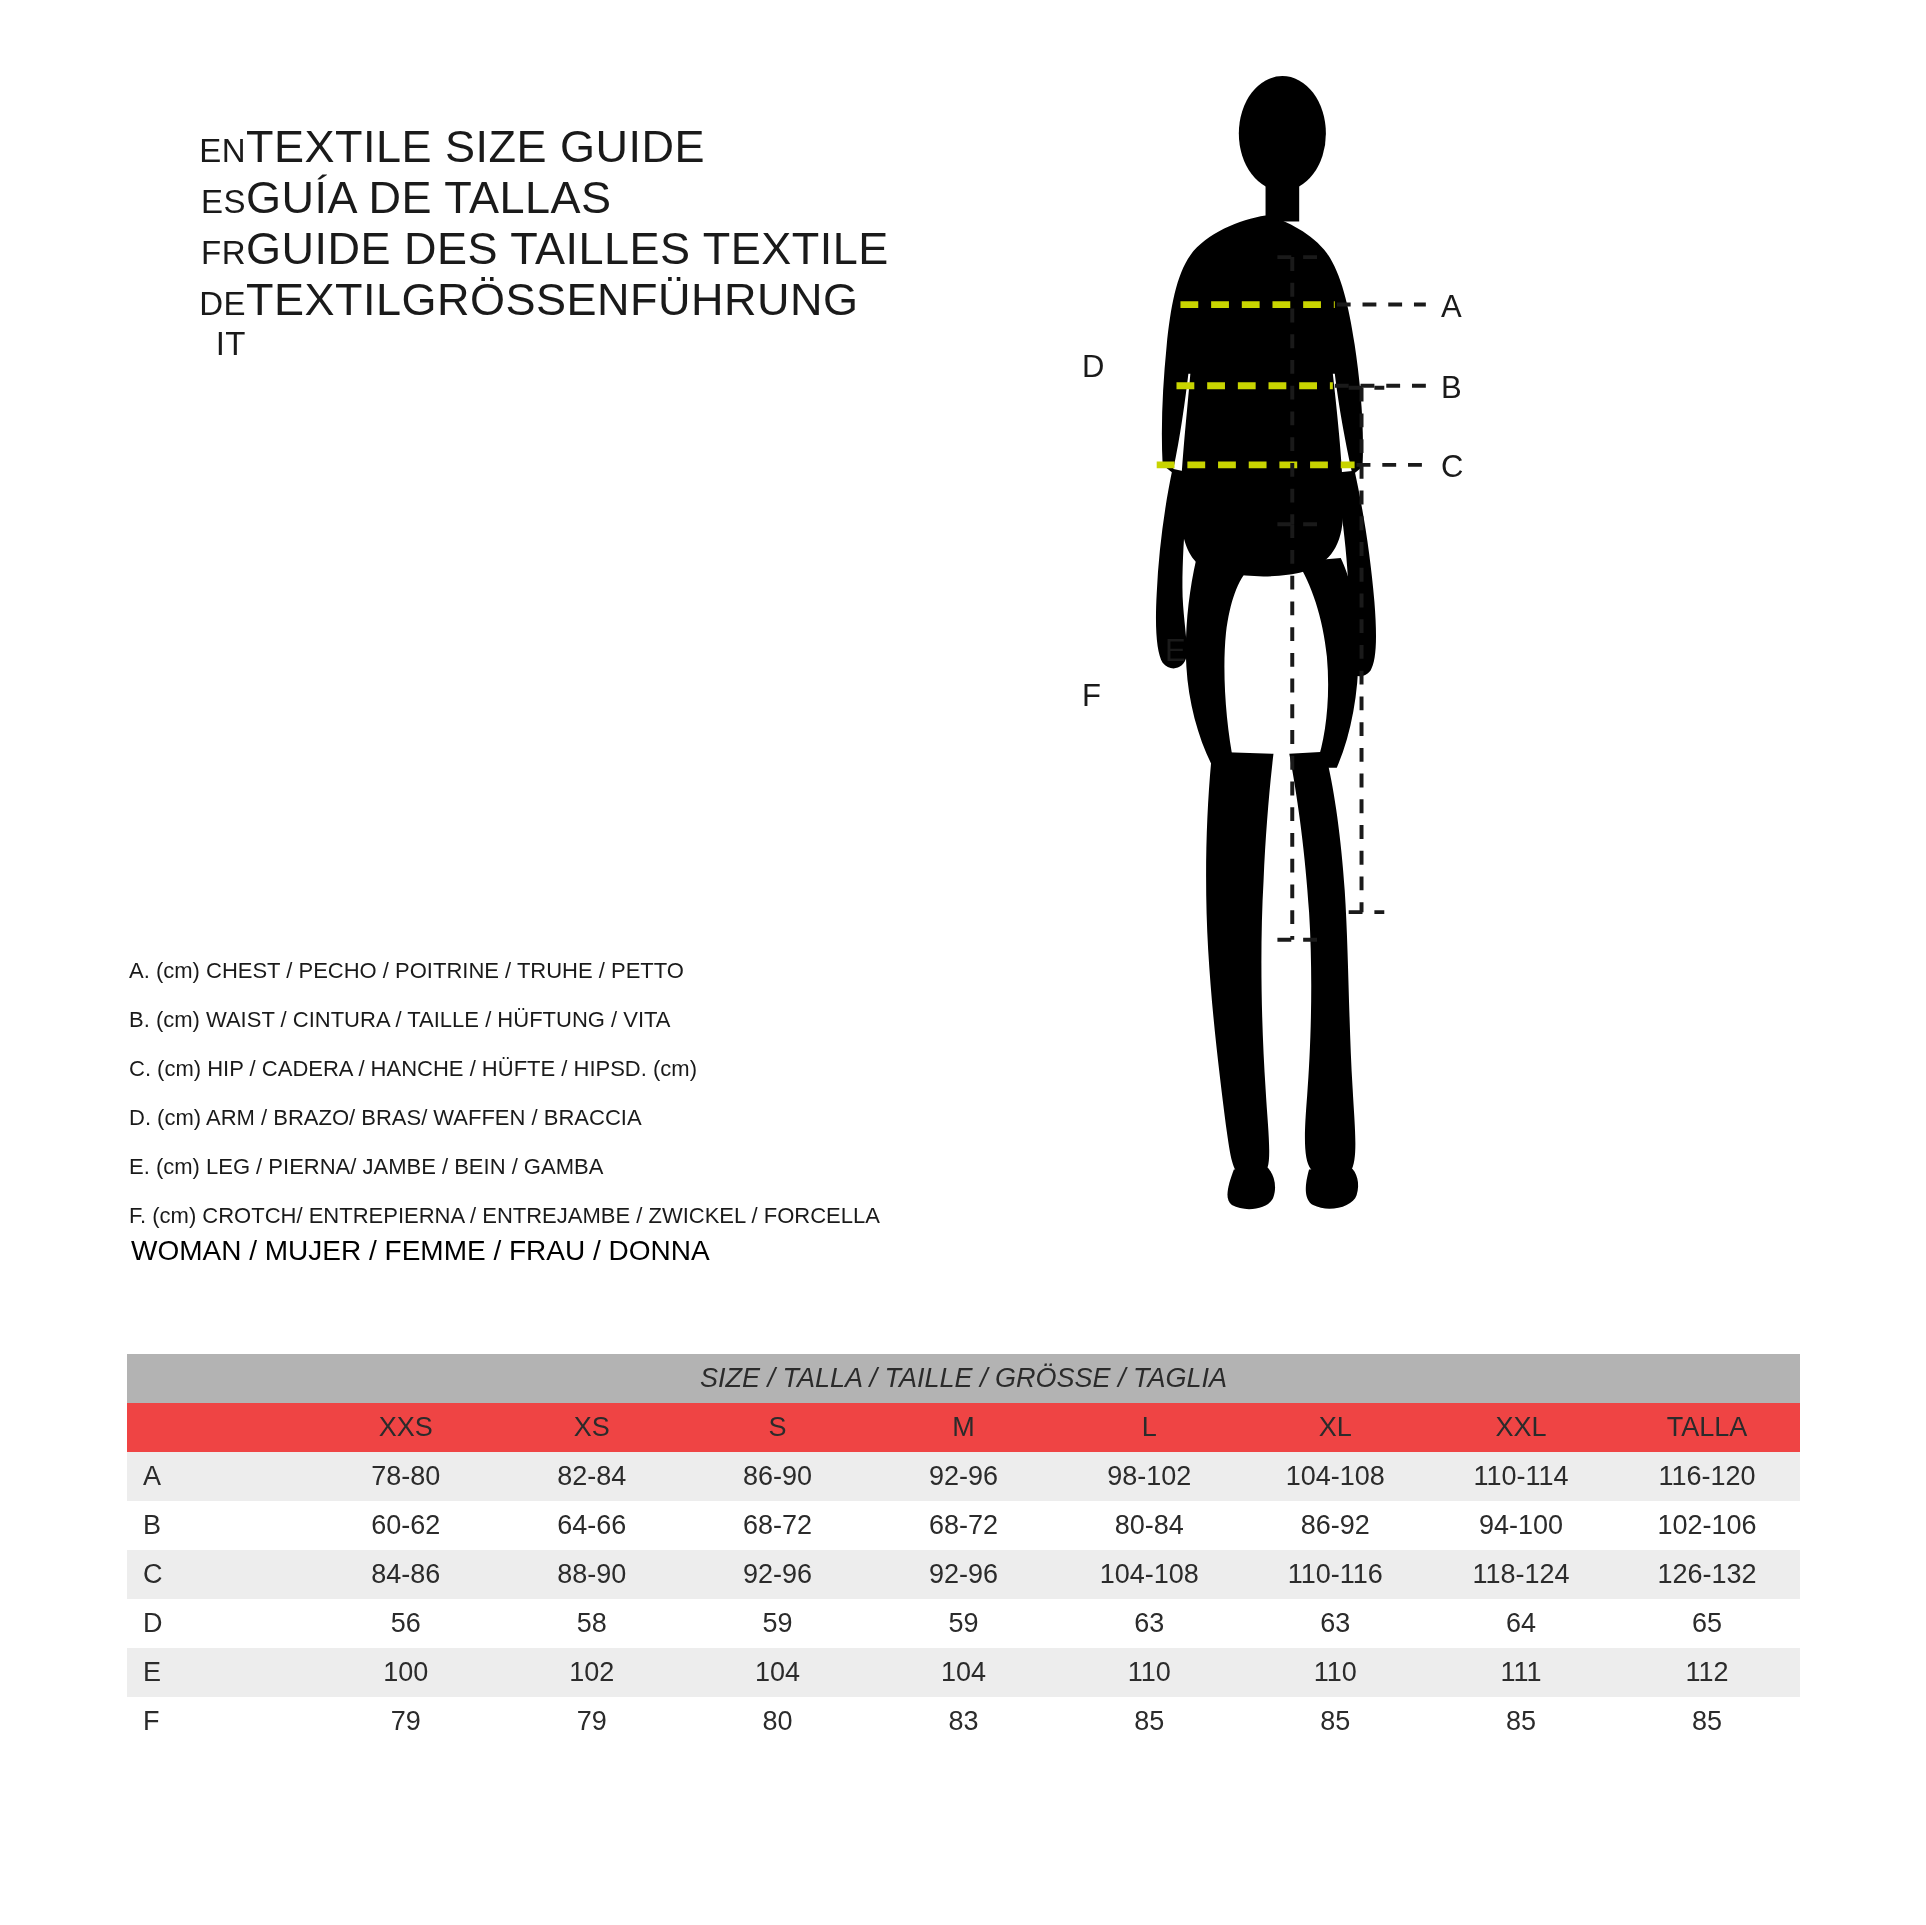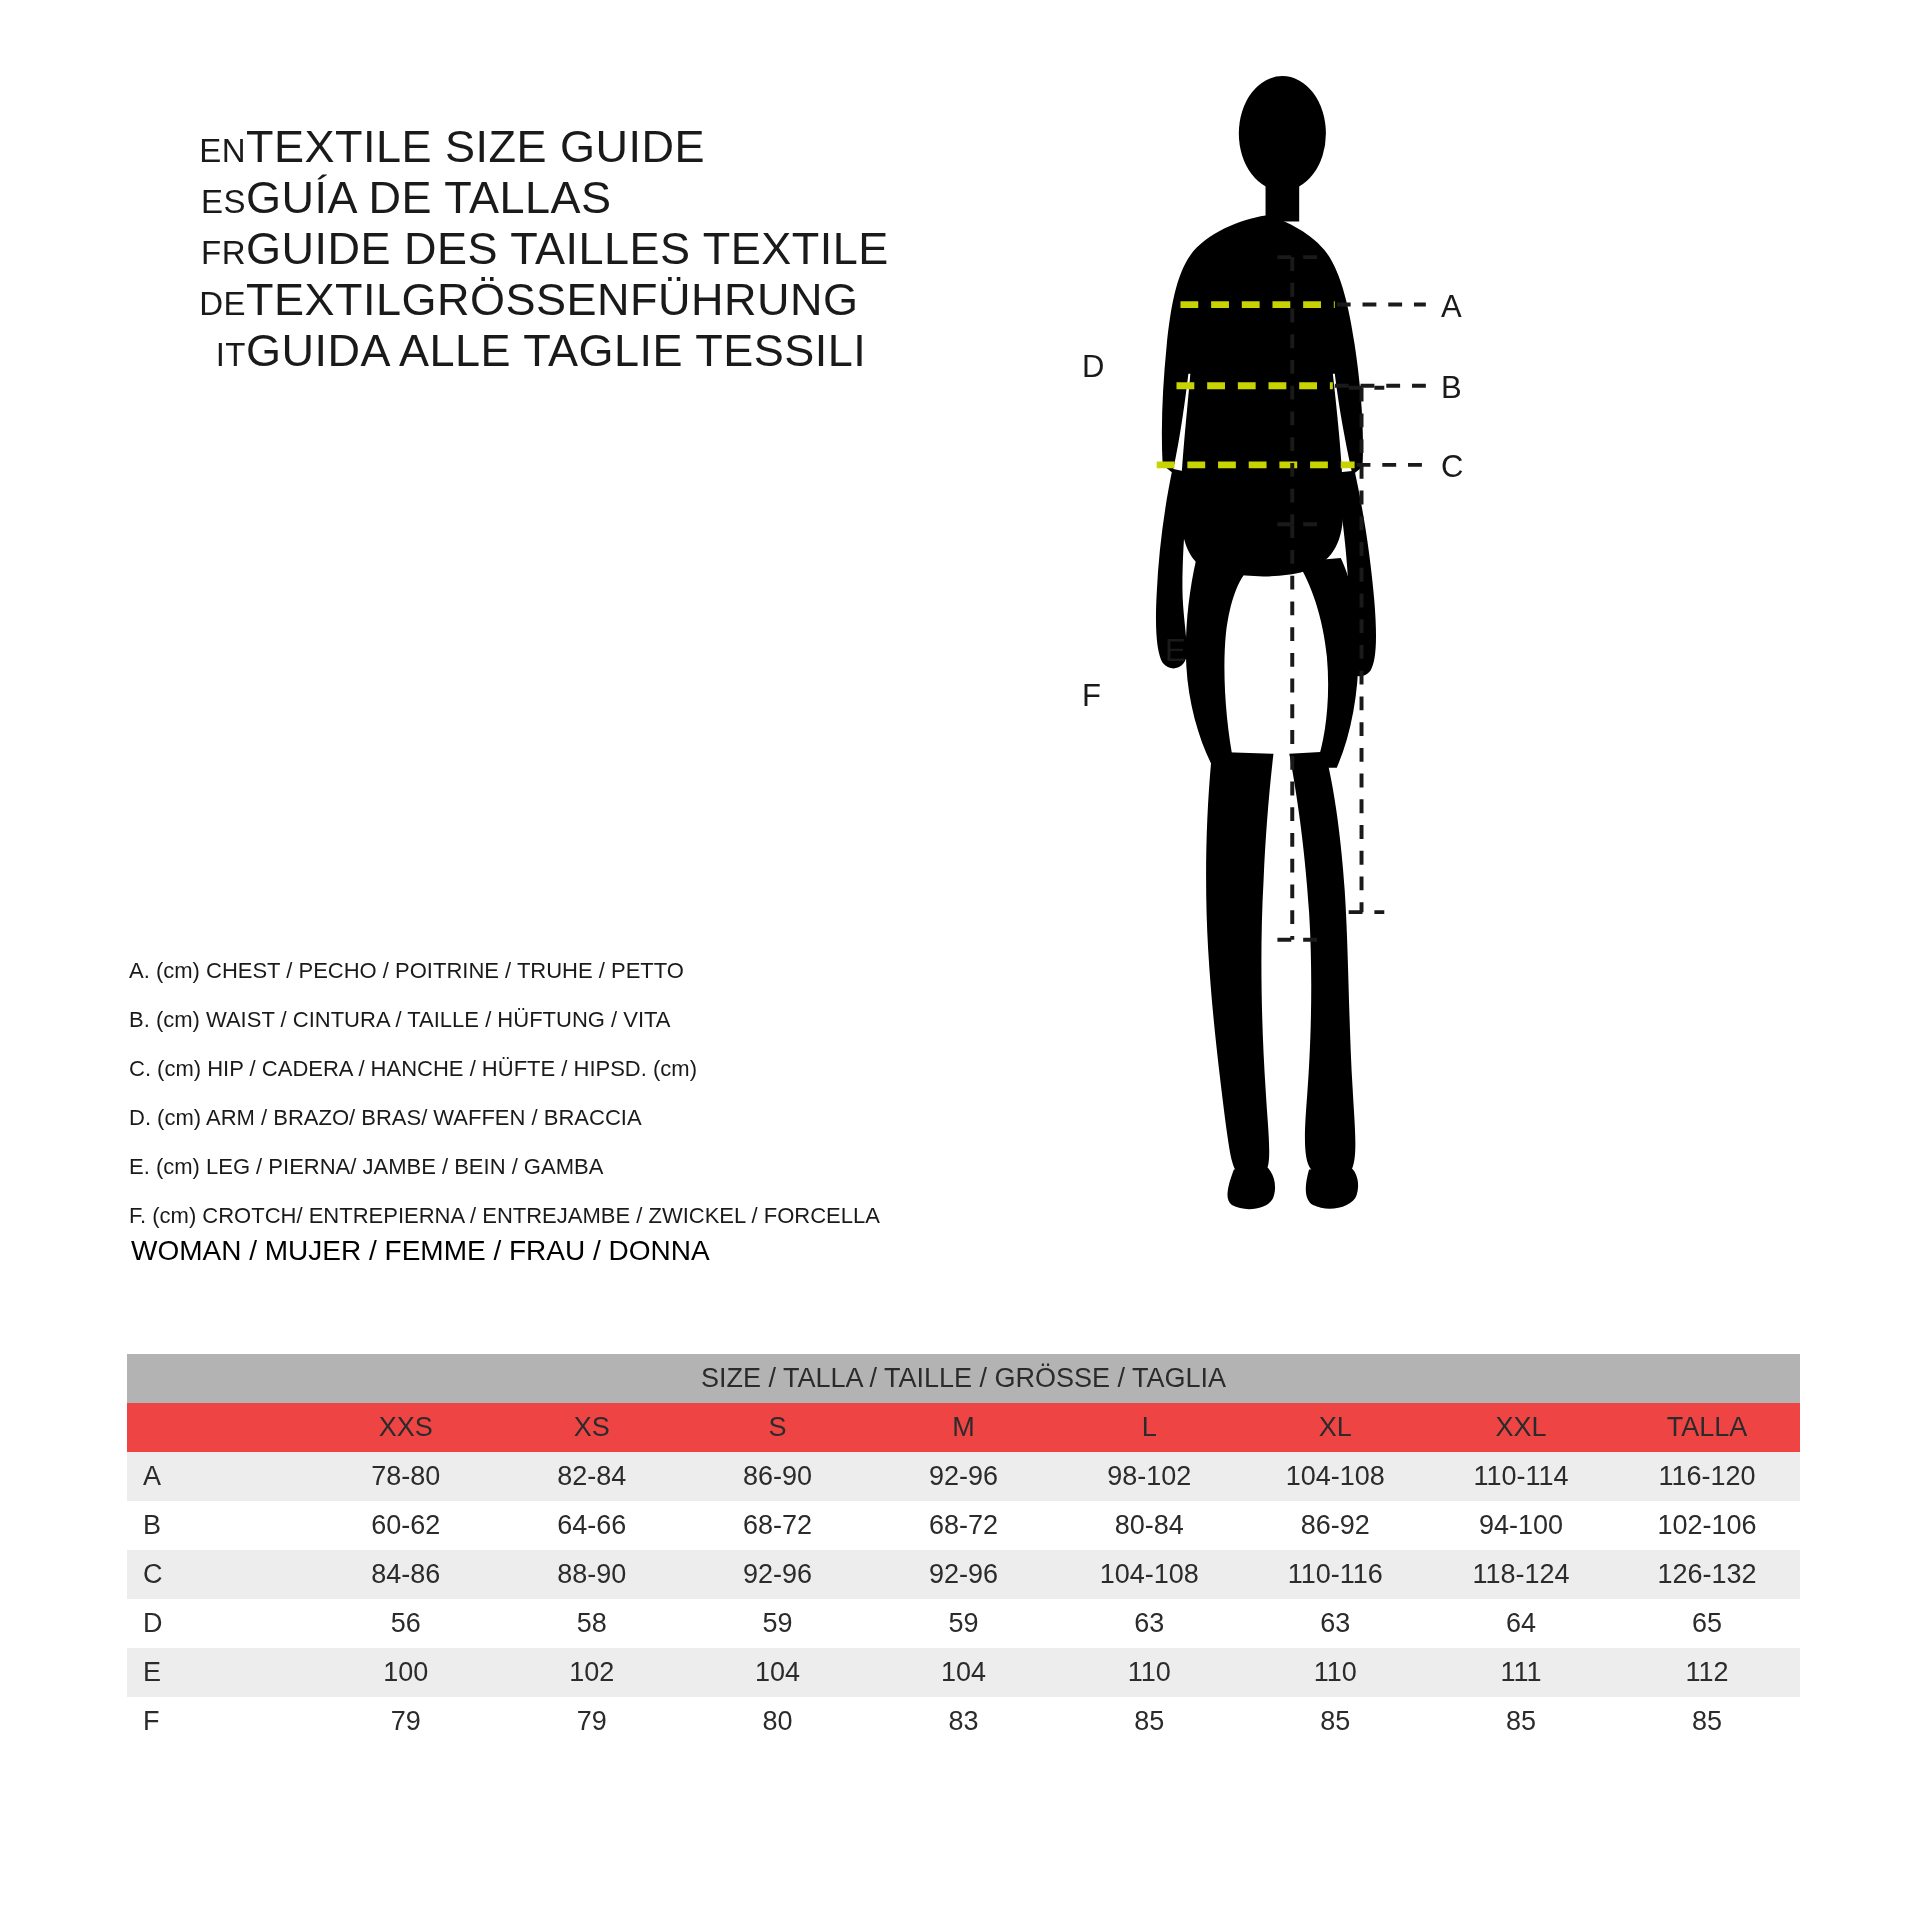--- a/index.html
+++ b/index.html
@@ -83,20 +83,21 @@
     height: 49px;
     padding: 0;
   }
   .banner-row td {
     background: #b3b3b3;
     text-align: left;
     padding-left: 16px;
     font-size: 28px;
     color: #2b2b2b;
     height: 51px;
+    font-style: italic;
   }
   .col-label {
     width: 99px;
     text-align: left !important;
     padding-left: 16px !important;
   }
   .hdr-row td {
     background: #ef4444;
     font-size: 28px;
   }
@@ -141,21 +142,20 @@
   <div class="lang-row">
     <span class="lang-code">FR</span>
     <span class="lang-title">GUIDE DES TAILLES TEXTILE</span>
   </div>
   <div class="lang-row">
     <span class="lang-code">DE</span>
     <span class="lang-title">TEXTILGRÖSSENFÜHRUNG</span>
   </div>
   <div class="lang-row">
     <span class="lang-code">IT</span>
-    <span class="lang-title">GUIDA ALLE TAGLIE TESSILI</span>
   </div>
 </div>
 
 <div class="legend">
   <div class="legend-row">A. (cm) CHEST / PECHO / POITRINE / TRUHE / PETTO</div>
   <div class="legend-row">B. (cm) WAIST / CINTURA / TAILLE / HÜFTUNG / VITA</div>
   <div class="legend-row">C. (cm) HIP / CADERA / HANCHE / HÜFTE / HIPSD. (cm)</div>
   <div class="legend-row">D. (cm) ARM / BRAZO/ BRAS/ WAFFEN / BRACCIA</div>
   <div class="legend-row">E. (cm) LEG / PIERNA/ JAMBE / BEIN / GAMBA</div>
   <div class="legend-row">F. (cm) CROTCH/ ENTREPIERNA / ENTREJAMBE / ZWICKEL / FORCELLA</div>

